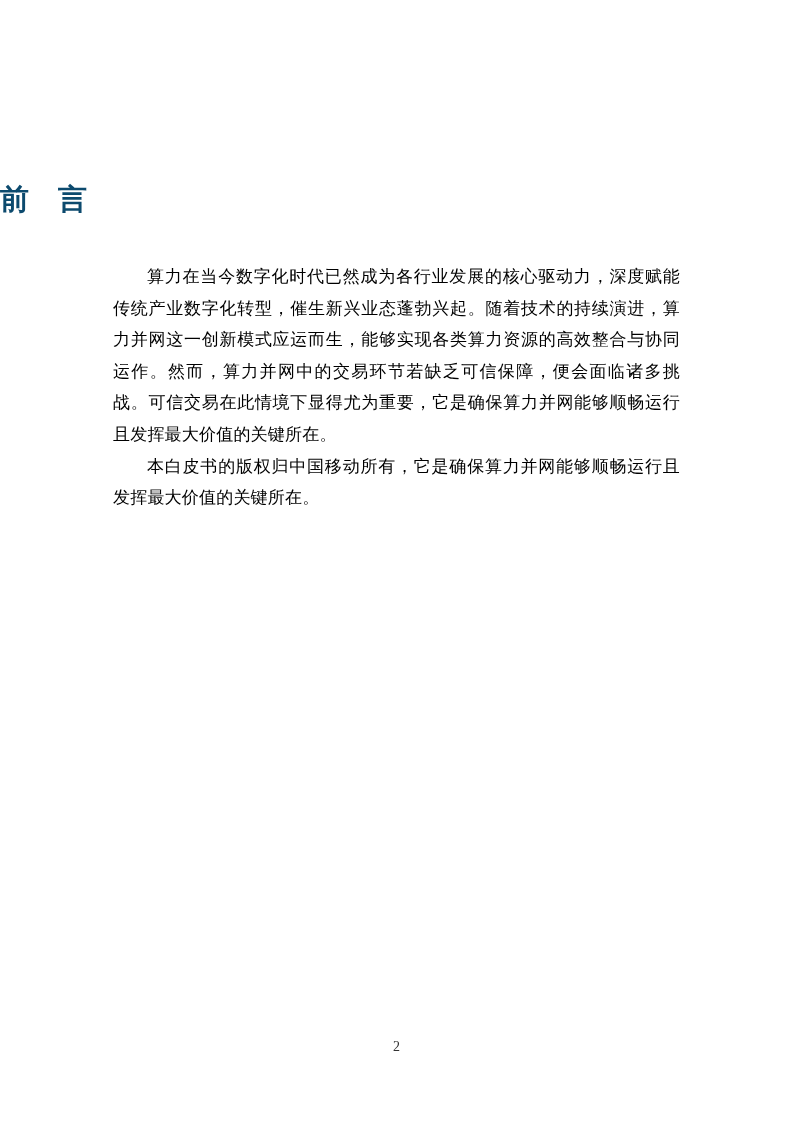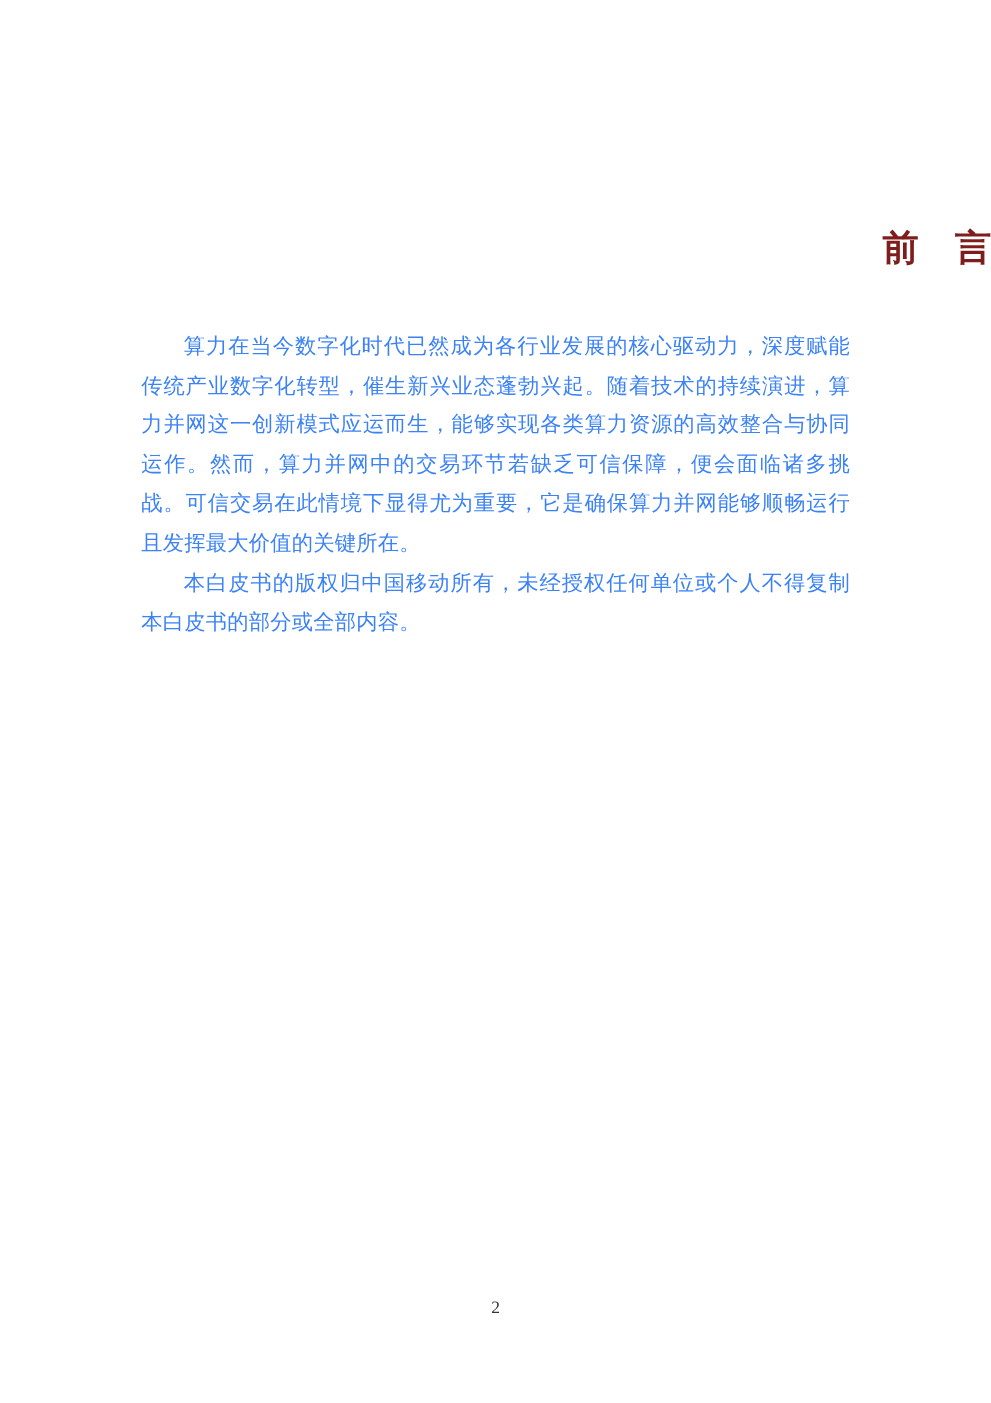--- a/index.html
+++ b/index.html
@@ -16,37 +16,37 @@
       position: relative;
       width: 793px;
       height: 1122px;
       background: #ffffff;
       color: #333333;
     }
     .doc-title {
       position: absolute;
       top: 182px;
       left: 0;
-      right: 0;
-      text-align: right;
+      right: 14px;
+      text-align: left;
       font-size: 29px;
       line-height: 34px;
       font-weight: bold;
-      color: #7f1d1d;
+      color: #0c4a6e;
       font-family: "Liberation Serif", "DejaVu Serif", serif;
     }
     .body-text {
       position: absolute;
       top: 261px;
       left: 113px;
       width: 567px;
       font-size: 17px;
       line-height: 31.6px;
       text-align: justify;
-      color: #3b82f6;
+      color: #000000;
       letter-spacing: 0.2px;
     }
     .body-text p {
       text-indent: 2em;
       margin: 0;
     }
     .page-number {
       position: absolute;
       top: 1039px;
       left: 0;
@@ -59,18 +59,18 @@
   </style>
 </head>
 <body>
 
 <div class="page">
 
   <h1 class="doc-title">前　言</h1>
 
   <div class="body-text">
     <p>算力在当今数字化时代已然成为各行业发展的核心驱动力，深度赋能传统产业数字化转型，催生新兴业态蓬勃兴起。随着技术的持续演进，算力并网这一创新模式应运而生，能够实现各类算力资源的高效整合与协同运作。然而，算力并网中的交易环节若缺乏可信保障，便会面临诸多挑战。可信交易在此情境下显得尤为重要，它是确保算力并网能够顺畅运行且发挥最大价值的关键所在。</p>
-    <p>本白皮书的版权归中国移动所有，未经授权任何单位或个人不得复制本白皮书的部分或全部内容。</p>
+    <p>本白皮书的版权归中国移动所有，它是确保算力并网能够顺畅运行且发挥最大价值的关键所在。</p>
   </div>
 
   <div class="page-number">2</div>
 
 </div>
 
 </body></html>

